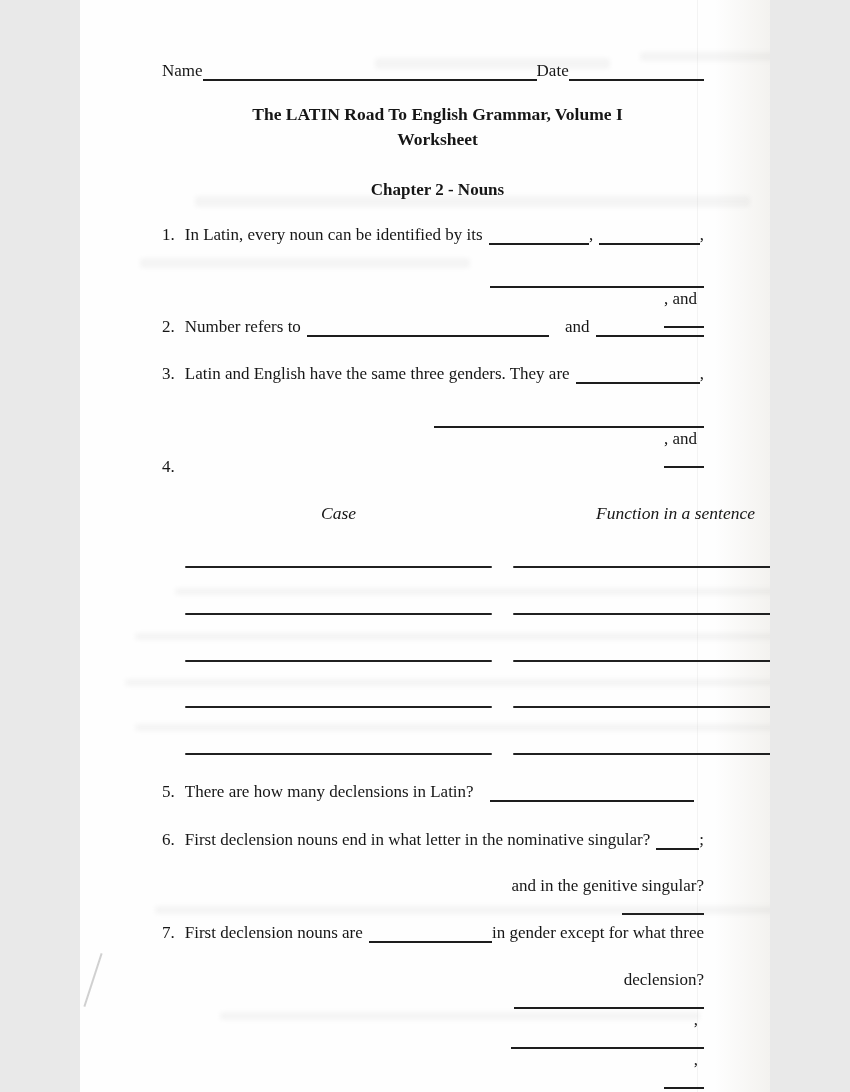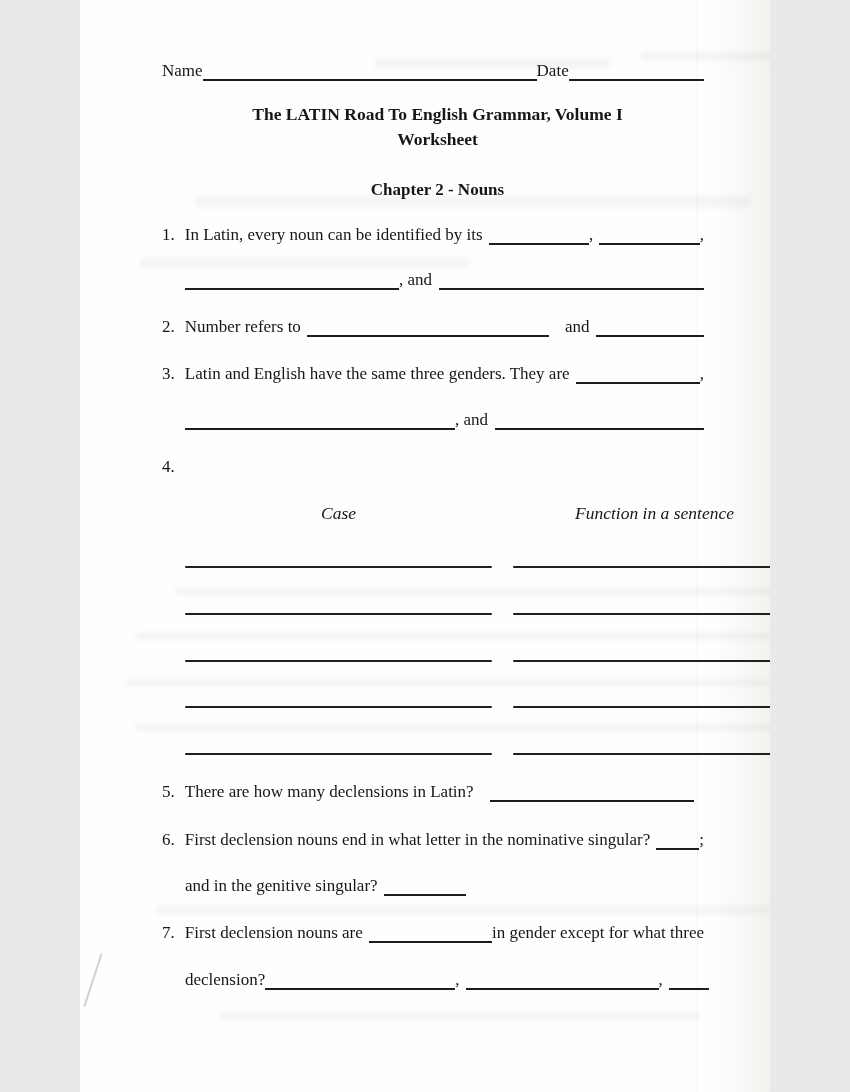--- a/index.html
+++ b/index.html
@@ -12,21 +12,21 @@
     font-family:"Liberation Serif", serif;
     color:#161616;
     overflow:hidden;
   }
   .line {
     position:absolute; left:82px; right:66px;
     display:flex; align-items:flex-end;
     font-size:17px; line-height:21px;
     white-space:nowrap;
   }
-  .cont { left:105px; }
+  .cont { left:105px;flex-direction:column; }
   .q-num { flex:0 0 auto; margin-right:10px; }
   .txt { flex:0 0 auto; }
   .blank {
     flex:0 0 auto;
     border-bottom:2px solid #1d1d1d;
     height:17px;
   }
   .blank.fill { flex:1 1 auto; min-width:40px; }
   .ml6 { margin-left:6px; }
   .ml8 { margin-left:16px; }
@@ -35,21 +35,21 @@
 
   .centered {
     position:absolute; left:0; right:0;
     text-align:center;
     font-weight:bold; font-size:17.5px; line-height:25px;padding-left:25px;
   }
   .chapter { font-size:17px; }
 
   .case-headers {
     position:absolute; left:105px; top:503px;
-    display:flex; 
+    display:flex; gap:21px;
     font-style:italic; font-size:17.5px; line-height:21px;
   }
   .case-headers .col1 { width:307px; text-align:center; }
   .case-headers .col2 { width:325px; text-align:center; }
 
   .table-row { position:absolute; left:105px; display:flex; gap:21px; height:2px; }
   .ans-line { height:2px; background:#202020; border-radius:1px; }
   .ans-line.c1 { width:307px; }
   .ans-line.c2 { width:325px; }
 

